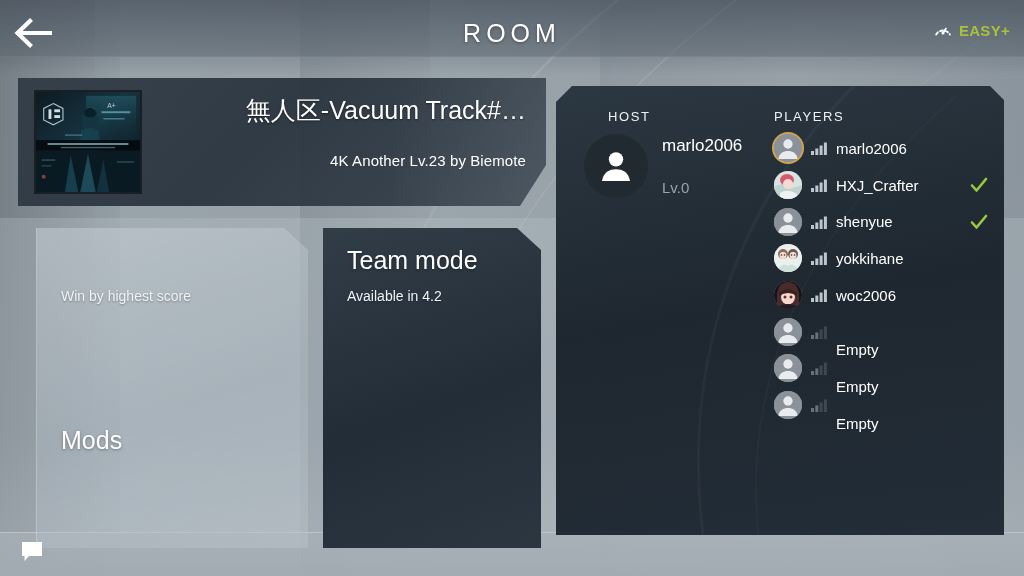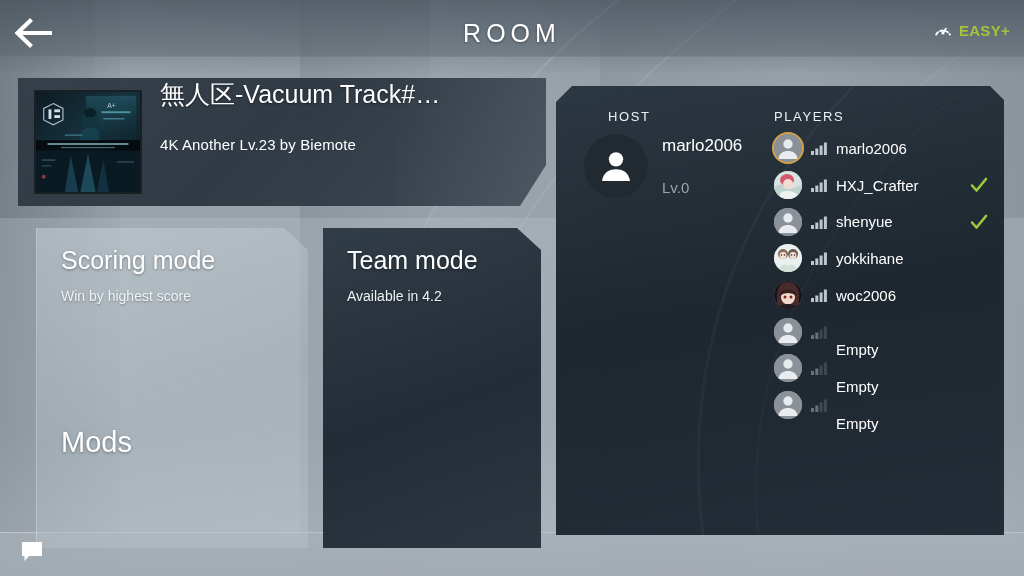--- a/index.html
+++ b/index.html
@@ -74,21 +74,21 @@
   }
   #songcard .glow{
     position:absolute; right:0; top:0; width:150px; height:100%;
     background:linear-gradient(100deg,rgba(255,255,255,0),rgba(200,215,225,.10));
   }
   .cover{
     position:absolute; left:16px; top:12px; width:108px; height:104px;
     border:2px solid #1a1f24; overflow:hidden; background:#0c1114;
   }
   .cover .art{ position:absolute; inset:0; }
-  .songtext{ position:absolute; left:142px; top:2px; right:20px; }
+  .songtext{ position:absolute; left:142px; top:18px; right:20px;text-align:right; }
   .song-title{
     color:#ffffff; font-size:25px; font-weight:400; line-height:1.15;
     white-space:nowrap; overflow:hidden;
     text-shadow:0 1px 2px rgba(0,0,0,.5);
   }
   .song-artist{ color:#e7ecef; font-size:14px; margin-top:2px; letter-spacing:.2px; }
   .song-chart{ color:#ffffff; font-size:15px; margin-top:27px; letter-spacing:.1px; }
 
   
   #scoring{
@@ -106,21 +106,21 @@
   }
   .panel-h1{
     position:absolute; left:24px; top:18px; color:#ffffff; font-size:25px; font-weight:400;
     text-shadow:0 1px 3px rgba(0,0,0,.35);
   }
   .panel-sub{
     position:absolute; left:24px; top:60px; color:#f1f4f6; font-size:14px;
     text-shadow:0 1px 2px rgba(0,0,0,.30);
   }
   .panel-h2{
-    position:absolute; left:24px; top:198px; color:#ffffff; font-size:29px; font-weight:400;
+    position:absolute; left:24px; top:198px; color:#ffffff; font-size:25px; font-weight:400;
     text-shadow:0 1px 3px rgba(0,0,0,.35); cursor:pointer;
   }
 
   
   #rightpanel{
     position:absolute; left:556px; top:86px; width:448px; height:449px; z-index:3;
     background:linear-gradient(170deg,rgba(38,50,60,.95),rgba(26,35,44,.97) 48%,rgba(30,40,50,.96));
     clip-path:polygon(16px 0, calc(100% - 14px) 0, 100% 14px, 100% 100%, 0 100%, 0 16px);
     box-shadow:0 2px 12px rgba(0,0,0,.28);
   }
@@ -263,21 +263,20 @@
       </svg>
     </div>
 
     <div class="songtext">
       <div class="song-title">無人区-Vacuum Track#…</div>
       <div class="song-chart">4K Another Lv.23 by Biemote</div>
     </div>
   </div>
 
   <div id="scoring">
-    <div class="panel-h1">Scoring mode</div>
     <div class="panel-sub">Win by highest score</div>
     <div class="panel-h2">Mods</div>
   </div>
 
   <div id="teammode">
     <div class="panel-h1">Team mode</div>
     <div class="panel-sub">Available in 4.2</div>
   </div>
 
   <div id="rightpanel">

